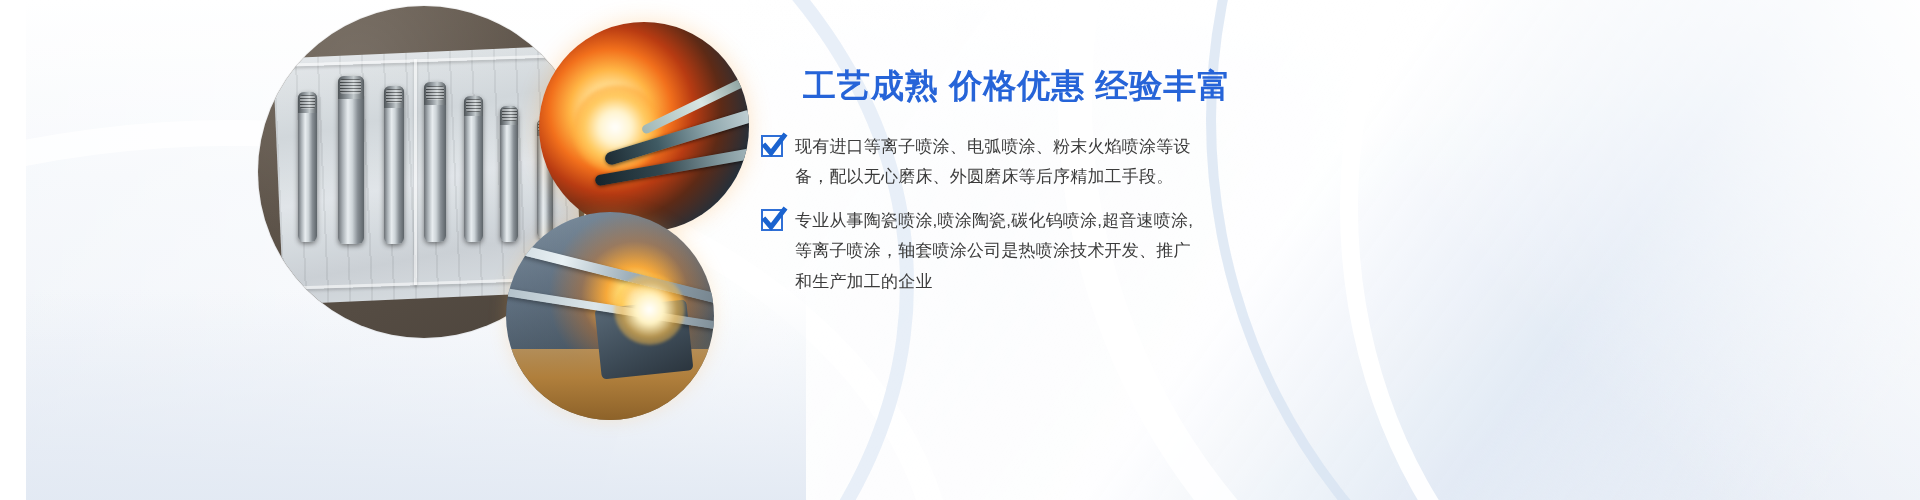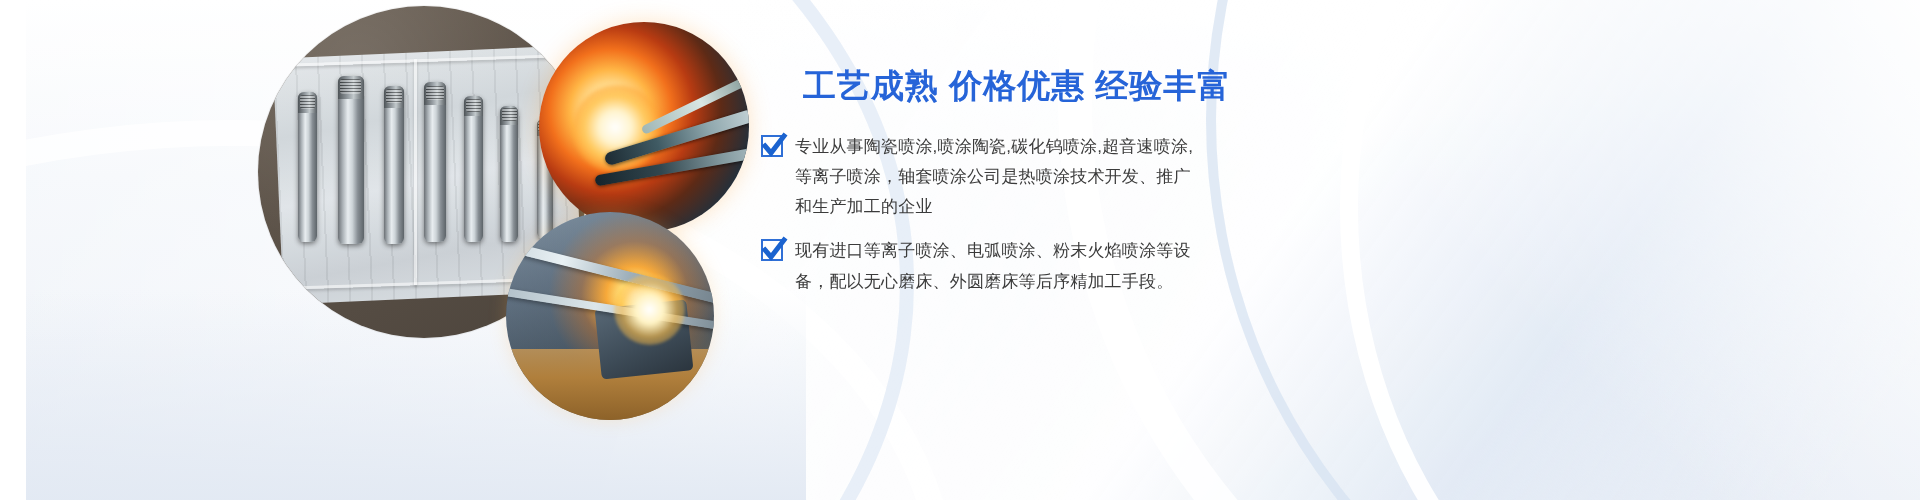--- a/index.html
+++ b/index.html
@@ -430,43 +430,43 @@
       <div class="weld-spark"></div>
       <div class="photo-ring"></div>
     </div>
   </div>
 
   <div class="content">
 
     <h1 class="headline">工艺成熟  价格优惠  经验丰富</h1>
 
     <ul class="bullets">
+
+      <li class="bullet">
+        <span class="check-icon">
+          <svg viewBox="0 0 30 30" aria-hidden="true">
+            <path d="M6 15 L12 22 L25 5" fill="none" stroke="#1b63cf" stroke-width="5" stroke-linecap="square" stroke-linejoin="miter"></path>
+          </svg>
+        </span>
+        <span class="bullet-text">
+          <span>现有进口等离子喷涂、电弧喷涂、粉末火焰喷涂等设</span><br>
+          <span>备，配以无心磨床、外圆磨床等后序精加工手段。</span>
+        </span>
+      </li>
 
       <li class="bullet">
         <span class="check-icon">
           <svg viewBox="0 0 30 30" aria-hidden="true">
             <path d="M6 15 L12 22 L25 5" fill="none" stroke="#1b63cf" stroke-width="5" stroke-linecap="square" stroke-linejoin="miter"></path>
           </svg>
         </span>
         <span class="bullet-text">
           <span>专业从事陶瓷喷涂,喷涂陶瓷,碳化钨喷涂,超音速喷涂,</span><br>
           <span>等离子喷涂，轴套喷涂公司是热喷涂技术开发、推广</span><br>
           <span>和生产加工的企业</span>
         </span>
       </li>
 
-      <li class="bullet">
-        <span class="check-icon">
-          <svg viewBox="0 0 30 30" aria-hidden="true">
-            <path d="M6 15 L12 22 L25 5" fill="none" stroke="#1b63cf" stroke-width="5" stroke-linecap="square" stroke-linejoin="miter"></path>
-          </svg>
-        </span>
-        <span class="bullet-text">
-          <span>现有进口等离子喷涂、电弧喷涂、粉末火焰喷涂等设</span><br>
-          <span>备，配以无心磨床、外圆磨床等后序精加工手段。</span>
-        </span>
-      </li>
-
     </ul>
 
 
   </div>
 </div>
 
 </body></html>

